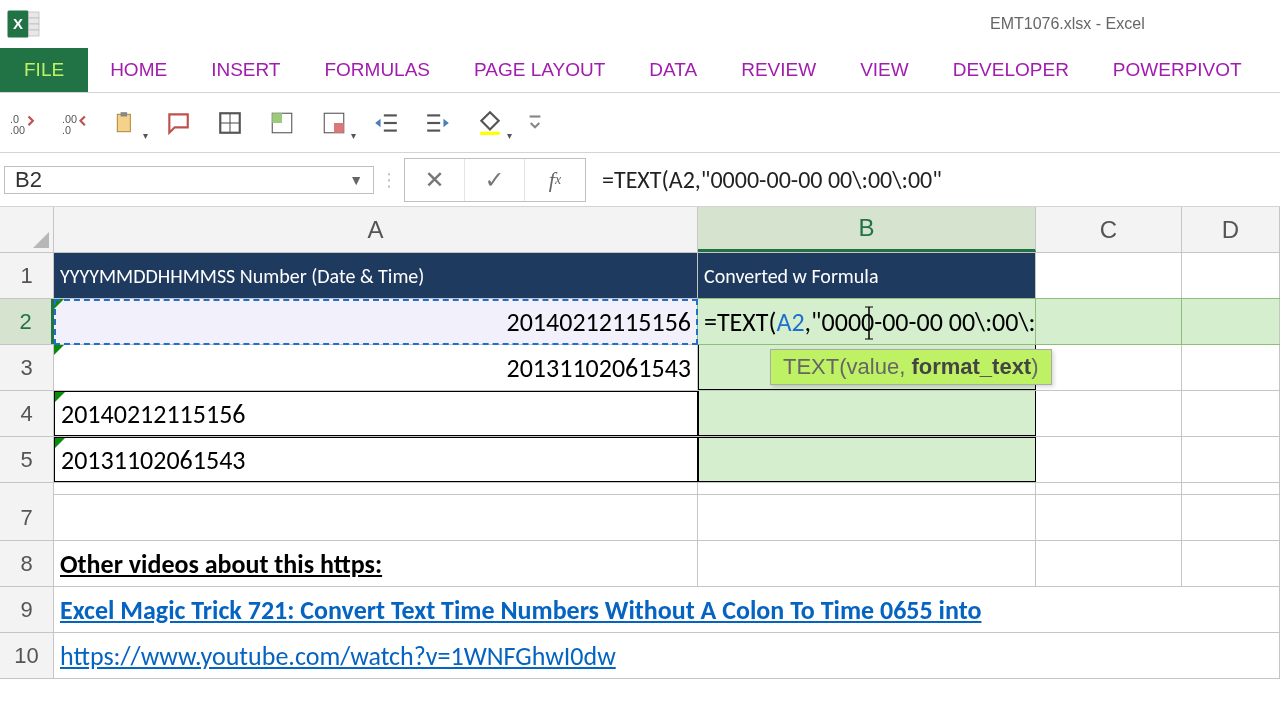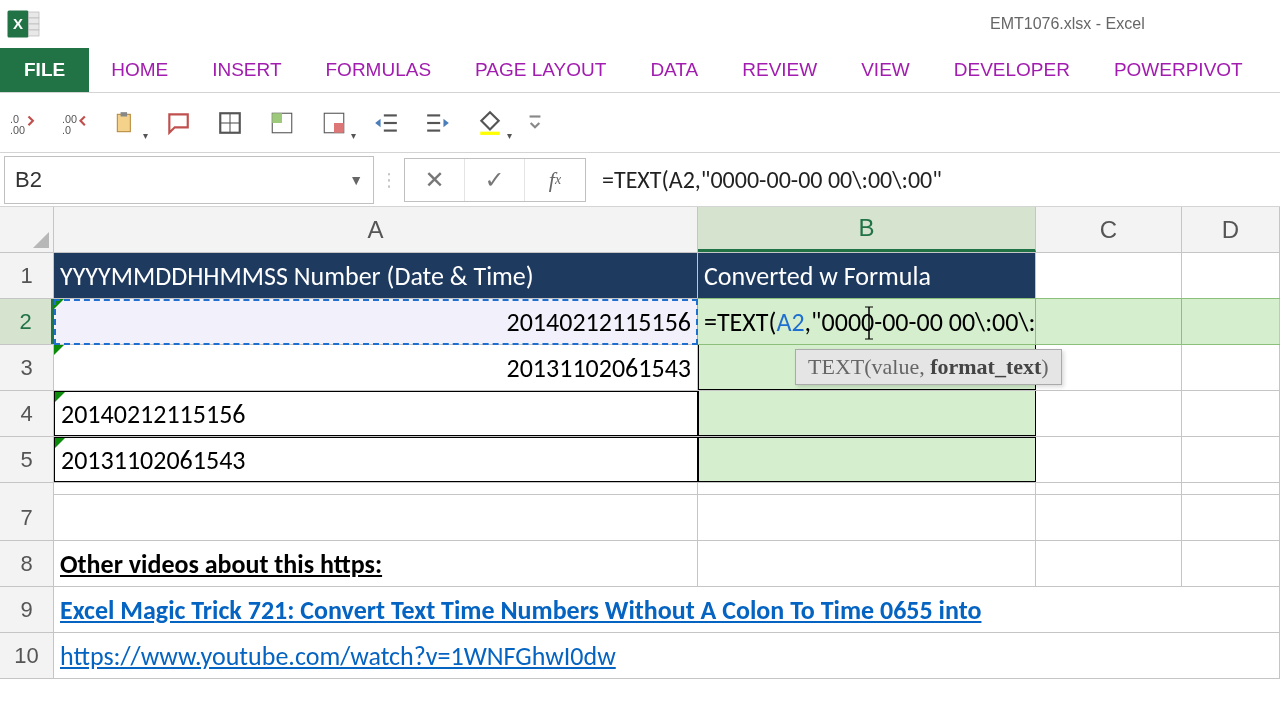--- a/index.html
+++ b/index.html
@@ -8,31 +8,31 @@
   
   .titlebar { height: 48px; background: #fff; display: flex; align-items: center; position: relative; }
   .app-icon { width: 36px; height: 36px; margin-left: 6px; position: relative; }
   .app-icon svg { width: 36px; height: 36px; }
   .title-text { position: absolute; left: 50%; transform: translateX(-50%); color: #666; font-size: 16px; right: 110px; left: auto; transform:none;}
   .title-text { right: auto; position: absolute; left: 990px; }
 
   
   .ribbon-tabs { height: 45px; display: flex; align-items: stretch; border-bottom: 1px solid #d4d4d4; }
   .tab { padding: 0 22px; display: flex; align-items: center; font-size: 19px; color: #a21caf; cursor: pointer; }
-  .tab.file { background: #217346; color: #ffffff; font-weight: 700; padding: 16px 24px; }
+  .tab.file { background: #217346; color: #bef264; font-weight: 400; padding: 16px 24px; }
 
   
   .toolbar { height: 60px; display: flex; align-items: center; gap: 20px; padding: 0 6px; border-bottom: 1px solid #d4d4d4; }
   .tbtn { width: 32px; height: 32px; display:flex; align-items:center; justify-content:center; color:#555; position: relative; }
   .tbtn svg { width: 26px; height: 26px; }
   .tbtn .dd { position:absolute; right:-6px; bottom:-2px; font-size:10px; }
 
   
   .formula-row { height: 54px; display:flex; align-items:center; padding: 4px 0 4px 4px; border-bottom:1px solid #d4d4d4; gap:0; }
-  .name-box { width: 370px; height: 48px; border:1px solid #c0c0c0; display:flex; align-items:center; justify-content:space-between; padding:0 10px; font-size:22px; color:#333; }
+  .name-box { width: 370px; height: 28px; border:1px solid #c0c0c0; display:flex; align-items:center; justify-content:space-between; padding:0 10px; font-size:22px; color:#333; }
   .name-box .arrow { color:#666; font-size:14px;}
   .fb-sep { width:30px; display:flex; justify-content:center; color:#c0c0c0; font-size:18px; }
   .fb-btns { display:flex; border:1px solid #c0c0c0; height:44px; align-items:center; }
   .fb-btn { width:60px; height:100%; display:flex; align-items:center; justify-content:center; font-size:24px; color:#777; border-right:1px solid #e4e4e4; }
   .fb-btn:last-child { border-right:none; }
   .fb-fx { font-style: italic; font-family: "Times New Roman", serif; color:#666; font-size:22px; }
   .formula-input { flex:1; height:44px; padding:0 16px; font-size:24px; color:#222; font-family: Calibri, Arial, sans-serif; display:flex; align-items:center; }
 
   
   .grid { position: relative; }
@@ -45,33 +45,33 @@
   .row { display:flex; height:46px; border-bottom:1px solid #c5c5c5; }
   .rh { width:54px; border-right:1px solid #c5c5c5; background:#f3f3f3; display:flex; align-items:center; justify-content:center; font-size:22px; color:#555; }
   .rh.active { background:#d5e3cf; border-right:3px solid #217346; color:#217346; }
   .cell { border-right:1px solid #c5c5c5; padding:0 6px; display:flex; align-items:center; font-size:26px; font-family: Calibri, Arial, sans-serif; overflow:visible; white-space:nowrap; position:relative; }
 
   .wA { width:644px; }
   .wB { width:338px; }
   .wC { width:146px; }
   .wD { width:98px; }
 
-  .hdr-cell { background:#1f3a5f; color:#fff; font-size:26px; }
+  .hdr-cell { background:#1f3a5f; color:#fff; font-size:20px; }
   .right { justify-content:flex-end; }
   .green { background:#d5efce; }
 
   
   .fml-text { font-size:26px; position:absolute; left:6px; }
   .ref { color:#1f6fd0; }
 
   
   .ref-border { position:absolute; border:2px dashed #1f6fd0; pointer-events:none; }
 
   
-  .fn-tooltip { position:absolute; background:#e5e5e5; border:1px solid #aaa; box-shadow:2px 2px 4px rgba(0,0,0,.15); padding:4px 12px; font-size:22px; color:#666; font-family: Liberation Serif, serif; z-index:50;margin-left:25px; }
+  .fn-tooltip { position:absolute; background:#bef264; border:1px solid #aaa; box-shadow:2px 2px 4px rgba(0,0,0,.15); padding:4px 12px; font-size:22px; color:#666; font-family: Liberation Sans, sans-serif; z-index:50; }
   .fn-tooltip b { font-weight:bold; color:#444; }
 
   .link { color:#0563c1; text-decoration:underline; }
   .heavy { font-weight:bold; text-decoration:underline; }
   
   
   .tri::before { content:""; position:absolute; left:0; top:0; width:0; height:0; border-top:10px solid #0a8c0a; border-right:10px solid transparent; }
 
   
   .edit-cell { background:#d5efce; outline:1px solid #8bbf7a; }

